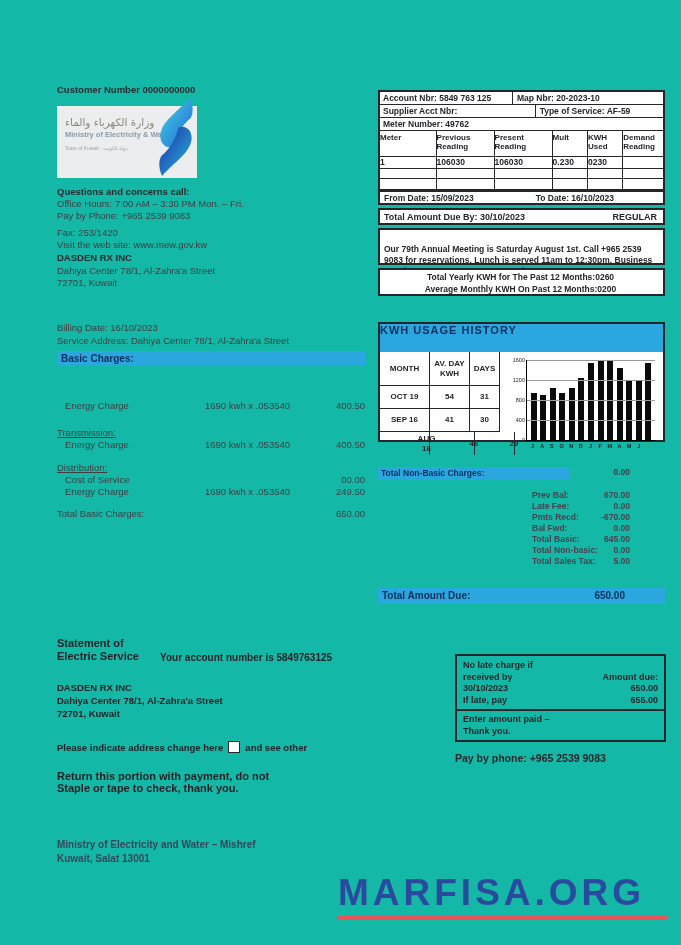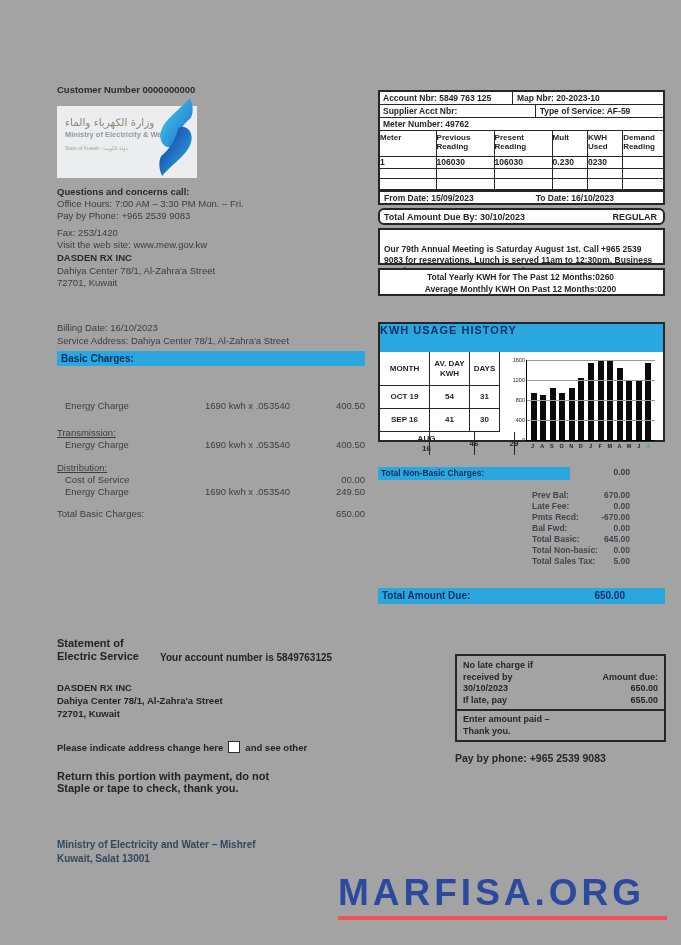--- a/index.html
+++ b/index.html
@@ -1,18 +1,18 @@
 <!DOCTYPE html>
 <html><head>
 <meta charset="utf-8">
 <style>
   * { margin:0; padding:0; box-sizing:border-box; }
   html,body { background:#ffffff; }
   .page {
-    position:relative; width:681px; height:945px; background:#a3a3a3;
+    position:relative; width:681px; height:945px; background:#14b8a6;
     font-family:"Liberation Sans", sans-serif; color:#2f2f33; overflow:hidden;
   }
   .abs { position:absolute; }
 
   
   .cust-nbr { left:57px; top:84px; font-size:9.5px; font-weight:bold; color:#2b2b2f; }
   .logo-box { left:57px; top:106px; width:140px; height:72px; background:#ecedef; padding:10px 6px 0 8px; }
   .logo-arabic { font-family:"DejaVu Sans", sans-serif; font-size:10.5px; color:#8e8877; letter-spacing:1px; }
   .logo-name { font-size:7.5px; color:#8d9aa6; margin-top:2px; font-weight:bold; }
   .logo-sub { font-size:5px; color:#a0a89f; margin-top:6px; }
@@ -55,21 +55,21 @@
   .mgrid { display:grid; grid-template-columns:20% 20.5% 20.5% 12.5% 12.5% 14%; font-size:8px; font-weight:bold; color:#26262a; }
   .mgrid > div { border-right:1px solid #26262a; border-bottom:1px solid #26262a; text-align:left; }
   .mgrid > div:nth-child(6n) { border-right:none; }
   .mgrid .hdr { height:26px; line-height:1.15; padding-top:2px; }
   .mgrid .dat { height:12px; line-height:11px; font-size:8.5px; }
   .mgrid .emp { height:10px; }
   .mgrid .last { border-bottom:none; }
 
   .daterow { top:190px; height:15px; display:flex; font-size:8.5px; font-weight:bold; line-height:11px; padding-top:1px; color:#26262a; }
   .daterow .d1 { padding-left:4px; width:55%; }
-  .dueby { top:208px; height:17px; display:flex; justify-content:space-between; font-size:9px; font-weight:bold; line-height:13px; padding:1px 6px 0 4px; color:#26262a;border-radius:6px; }
+  .dueby { top:208px; height:17px; display:flex; justify-content:space-between; font-size:9px; font-weight:bold; line-height:13px; padding:1px 6px 0 4px; color:#26262a; }
   .announce { top:228px; height:37px; font-size:8.5px; font-weight:bold; line-height:11px; padding:14px 4px; color:#26262a; }
   .kwh-tot { top:268px; height:28px; font-size:8.5px; font-weight:bold; line-height:12px; padding:1px 6px 0 4px; color:#26262a; }
   .kwh-tot .r { display:flex; justify-content:center; }
 
   .kwh-box { top:322px; height:120px; }
   .kwh-head { height:28px; font-size:11px; line-height:13px; letter-spacing:1px; }
   .kwh-body { position:relative; height:103px; }
   .ktable { position:absolute; left:0; top:0; width:120px; height:103px; display:grid; grid-template-columns:50px 40px 30px; grid-template-rows:34px 23px 23px 23px; font-size:8px; font-weight:bold; color:#26262a; }
   .ktable > div { border-right:1px solid #26262a; border-bottom:1px solid #26262a; display:flex; align-items:center; justify-content:center; text-align:center; line-height:1.15; }
   .ktable > div:nth-child(3n) { border-right:1px solid #26262a; }

